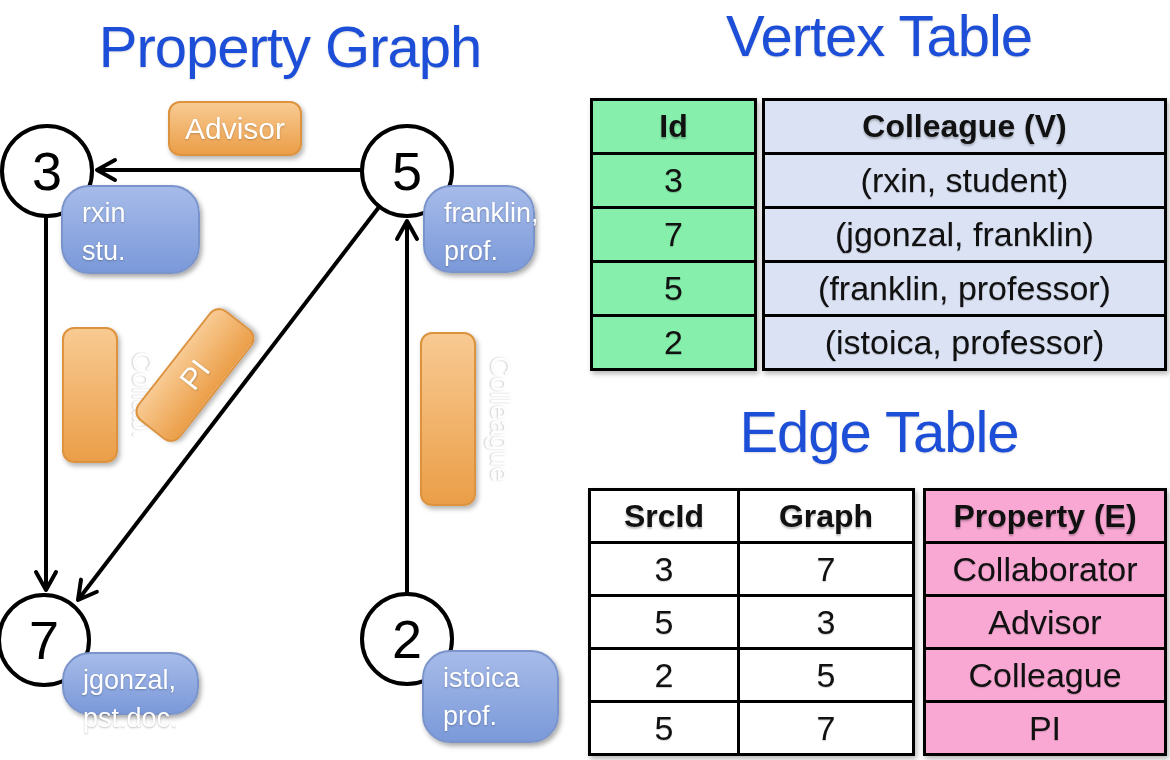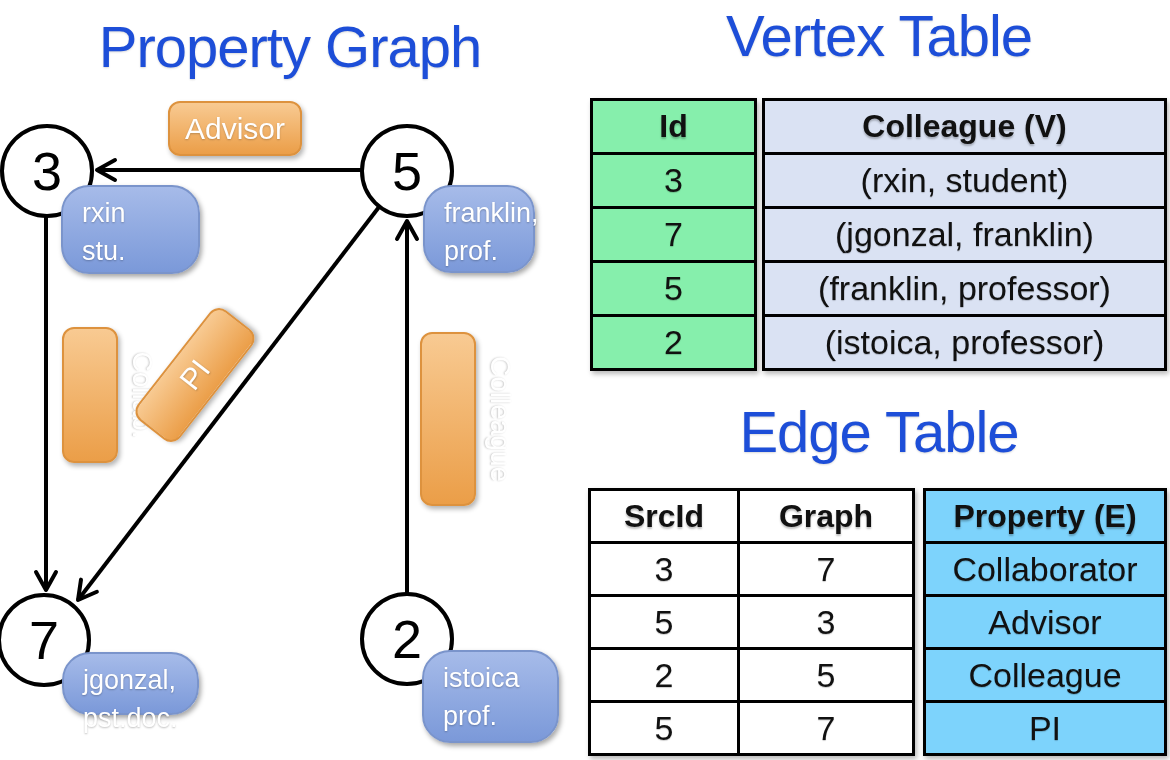--- a/index.html
+++ b/index.html
@@ -74,21 +74,21 @@
 
   #vt-id{left:590px;top:98px;width:167px;background:#86efac;}
   #vt-id th{height:51px;}  #vt-id td{height:51px;}
   #vt-prop{left:762px;top:98px;width:405px;}
   #vt-prop th,#vt-prop td{background:#dae2f3;height:51px;}
 
   #et-ids{left:588px;top:488px;width:327px;background:#fff;}
   #et-ids th{height:50px;} #et-ids td{height:50px;}
   #et-ids .c1{width:146px;} #et-ids .c2{width:172px;}
   #et-prop{left:923px;top:488px;width:244px;}
-  #et-prop th,#et-prop td{background:#7dd3fc;height:50px;margin-left:11px;}
+  #et-prop th,#et-prop td{background:#f9a8d4;height:50px;margin-left:11px;}
 </style>
 </head>
 <body>
 
 <div class="slide">
 
   <svg class="edges" viewBox="0 0 580 760" xmlns="http://www.w3.org/2000/svg">
     <defs>
       <marker id="ah" markerUnits="userSpaceOnUse" markerWidth="28" markerHeight="28" refX="21" refY="13" orient="auto">
         <path d="M3,3 L21,13 L3,23" fill="none" stroke="#000" stroke-width="4" stroke-linecap="round" stroke-linejoin="round"></path>

